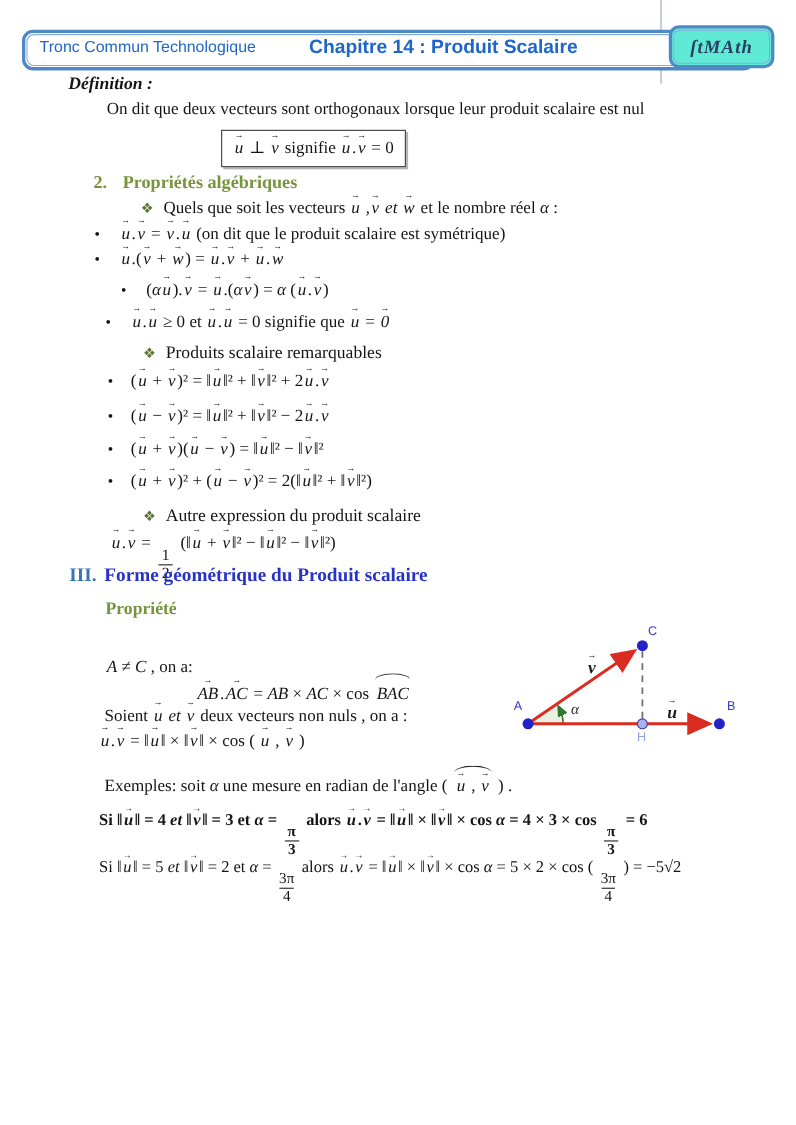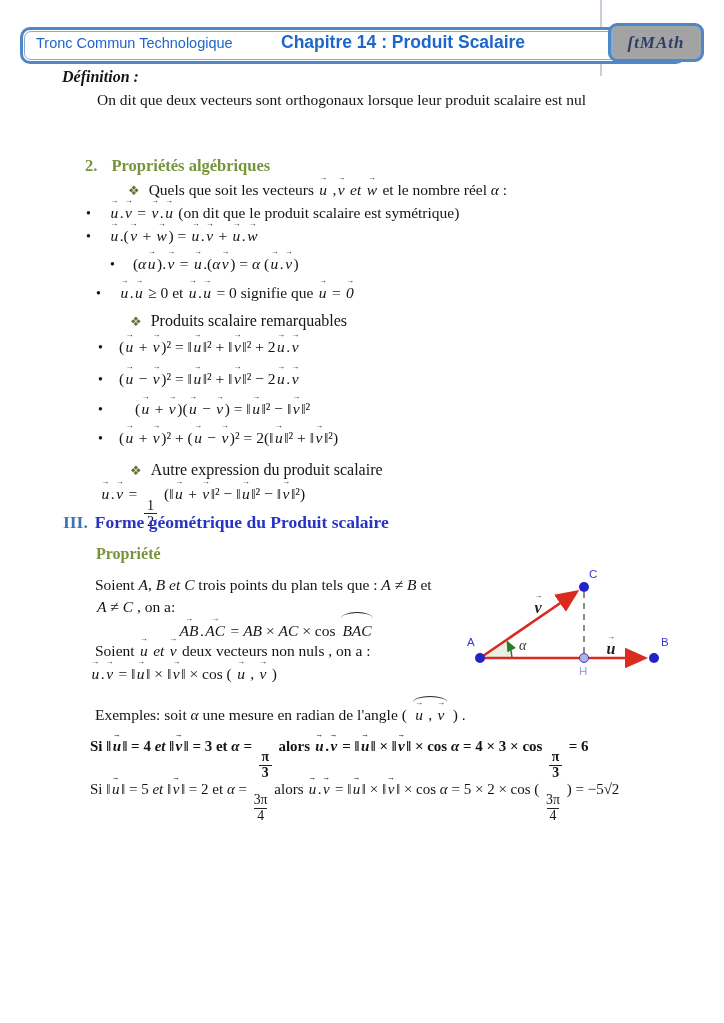--- a/index.html
+++ b/index.html
@@ -7,21 +7,21 @@
         font-family:"Liberation Serif","DejaVu Serif",serif;color:#141414;font-size:15.5px;}
   .abs{position:absolute;white-space:nowrap;}
 
   
   .hdr-box{left:20px;top:27px;width:660px;height:31px;border:3px solid var(--border-blue);
            border-radius:10px;background:#fff;}
   .hdr-box::before{content:"";position:absolute;inset:1px;border:1px solid var(--border-blue2);border-radius:7px;}
   .hdr-left{left:36px;top:35px;font-family:"Liberation Sans",sans-serif;font-size:14.5px;color:var(--hdr-blue);}
   .hdr-center{left:281px;top:32px;font-family:"Liberation Sans",sans-serif;font-size:17.5px;font-weight:bold;color:var(--hdr-blue);}
   .logo-box{left:608px;top:23px;width:90px;height:33px;border:3px solid var(--border-blue);border-radius:9px;
-            background:#a3a3a3;display:flex;align-items:center;justify-content:center;z-index:2;}
+            background:#5eead4;display:flex;align-items:center;justify-content:center;z-index:2;}
   .logo-box::before{content:"";position:absolute;inset:1px;border:1px solid var(--border-blue2);border-radius:6px;}
   .logo-text{font-style:italic;font-weight:bold;font-size:17px;color:#2c3e66;letter-spacing:1px;}
   .vline{left:600px;top:0;width:2px;height:76px;background:#c6cfda;}
 
   
   .def-title{font-weight:bold;font-style:italic;font-size:16px;}
   .boxed{border:1.3px solid #3c3c3c;box-shadow:2px 2px 0 rgba(90,90,90,.45);padding:2px 10px 3px;background:#fff;}
   .green-head{color:var(--green);font-weight:bold;font-size:16.5px;font-family:"Liberation Serif","DejaVu Serif",serif;}
   .diamond{color:var(--green-dark);font-size:13px;margin-right:9px;}
   .bullet-dot{font-size:14px;}
@@ -62,56 +62,56 @@
   <div class="abs vline"></div>
   <div class="abs hdr-box"></div>
   <div class="abs hdr-left">Tronc Commun Technologique</div>
   <div class="abs hdr-center">Chapitre 14 : Produit Scalaire</div>
   <div class="abs logo-box">
     <span class="logo-text">ſtMAth</span>
   </div>
 
   <div class="abs def-title" style="left:62px;top:68px;">Définition :</div>
   <div class="abs" style="left:97px;top:91px;">On dit que deux vecteurs sont orthogonaux lorsque leur produit scalaire est nul</div>
+  <div class="abs boxed math" style="left:201px;top:118px;"><span class="vec"><i>u</i></span> ⊥ <span class="vec"><i>v</i></span>   signifie  <span class="vec"><i>u</i></span>.<span class="vec"><i>v</i></span> = 0</div>
 
   <div class="abs green-head" style="left:85px;top:156px;">
     <span>2.</span>
     <span style="margin-left:10px;">Propriétés algébriques</span>
   </div>
   <div class="abs math" style="left:128px;top:176px;">
     <span class="diamond">❖</span><span>Quels que soit les vecteurs  <span class="vec"><i>u</i></span> ,<span class="vec"><i>v</i></span> <i>et</i> <span class="vec"><i>w</i></span>  et le nombre réel  <i>α</i>  :</span>
   </div>
 
   <div class="abs math" style="left:86px;top:199px;"><span class="bullet-dot">•</span><span style="margin-left:18px;"><span class="vec"><i>u</i></span>.<span class="vec"><i>v</i></span> = <span class="vec"><i>v</i></span>.<span class="vec"><i>u</i></span>   (on dit que le produit scalaire est symétrique)</span></div>
   <div class="abs math" style="left:86px;top:222px;"><span class="bullet-dot">•</span><span style="margin-left:18px;"><span class="vec"><i>u</i></span>.(<span class="vec"><i>v</i></span> + <span class="vec"><i>w</i></span>) = <span class="vec"><i>u</i></span>.<span class="vec"><i>v</i></span> + <span class="vec"><i>u</i></span>.<span class="vec"><i>w</i></span></span></div>
   <div class="abs math" style="left:86px;top:250px;margin-left:24px;"><span class="bullet-dot">•</span><span style="margin-left:18px;">(<i>α</i><span class="vec"><i>u</i></span>).<span class="vec"><i>v</i></span> = <span class="vec"><i>u</i></span>.(<i>α</i><span class="vec"><i>v</i></span>) = <i>α</i> (<span class="vec"><i>u</i></span>.<span class="vec"><i>v</i></span>)</span></div>
   <div class="abs math" style="left:96px;top:279px;"><span class="bullet-dot">•</span><span style="margin-left:18px;"><span class="vec"><i>u</i></span>.<span class="vec"><i>u</i></span> ≥ 0  et  <span class="vec"><i>u</i></span>.<span class="vec"><i>u</i></span> = 0  signifie que  <span class="vec"><i>u</i></span> = <span class="vec"><i>0</i></span></span></div>
 
   <div class="abs" style="left:130px;top:312px;font-size:16px;">
     <span class="diamond">❖</span><span>Produits scalaire remarquables</span>
   </div>
   <div class="abs math" style="left:98px;top:333px;"><span class="bullet-dot">•</span><span style="margin-left:16px;">(<span class="vec"><i>u</i></span> + <span class="vec"><i>v</i></span>)²  = ‖<span class="vec"><i>u</i></span>‖² + ‖<span class="vec"><i>v</i></span>‖²  + 2<span class="vec"><i>u</i></span>.<span class="vec"><i>v</i></span></span></div>
   <div class="abs math" style="left:98px;top:365px;"><span class="bullet-dot">•</span><span style="margin-left:16px;">(<span class="vec"><i>u</i></span> − <span class="vec"><i>v</i></span>)²  = ‖<span class="vec"><i>u</i></span>‖² + ‖<span class="vec"><i>v</i></span>‖²  − 2<span class="vec"><i>u</i></span>.<span class="vec"><i>v</i></span></span></div>
-  <div class="abs math" style="left:98px;top:395px;"><span class="bullet-dot">•</span><span style="margin-left:32px;">(<span class="vec"><i>u</i></span> + <span class="vec"><i>v</i></span>)(<span class="vec"><i>u</i></span> − <span class="vec"><i>v</i></span>) = ‖<span class="vec"><i>u</i></span>‖² − ‖<span class="vec"><i>v</i></span>‖²</span></div>
+  <div class="abs math" style="left:98px;top:395px;"><span class="bullet-dot">•</span><span style="margin-left:16px;">(<span class="vec"><i>u</i></span> + <span class="vec"><i>v</i></span>)(<span class="vec"><i>u</i></span> − <span class="vec"><i>v</i></span>) = ‖<span class="vec"><i>u</i></span>‖² − ‖<span class="vec"><i>v</i></span>‖²</span></div>
   <div class="abs math" style="left:98px;top:424px;"><span class="bullet-dot">•</span><span style="margin-left:16px;">(<span class="vec"><i>u</i></span> + <span class="vec"><i>v</i></span>)² + (<span class="vec"><i>u</i></span> − <span class="vec"><i>v</i></span>)²  = 2(‖<span class="vec"><i>u</i></span>‖² + ‖<span class="vec"><i>v</i></span>‖²)</span></div>
 
   <div class="abs" style="left:130px;top:461px;font-size:16px;">
     <span class="diamond">❖</span><span>Autre expression du produit scalaire</span>
   </div>
   <div class="abs math" style="left:100px;top:480px;"><span class="vec"><i>u</i></span>.<span class="vec"><i>v</i></span> = <span class="frac">
         <span class="fn">1</span>
         <span class="fd">2</span>
       </span> (‖<span class="vec"><i>u</i></span> + <span class="vec"><i>v</i></span>‖² − ‖<span class="vec"><i>u</i></span>‖² − ‖<span class="vec"><i>v</i></span>‖²)</div>
 
   <div class="abs sec3" style="left:63px;top:512px;">
     <span class="sec3-num">III.</span><span class="sec3-title">Forme géométrique du Produit scalaire</span>
   </div>
 
   <div class="abs green-head" style="left:96px;top:545px;font-size:16px;">Propriété</div>
-  <div class="abs math" style="left:95px;top:571px;">Soient  <i>A</i>, <i>B</i> <i>et</i> <i>C</i>  trois points du plan tels que : <i>A</i> ≠ <i>B</i>  et</div>
   <div class="abs math" style="left:97px;top:593px;"><i>A</i> ≠ <i>C</i> , on a:</div>
   <div class="abs math" style="left:178px;top:613px;"><span class="vec"><i>AB</i></span>.<span class="vec"><i>AC</i></span> = <i>AB</i> × <i>AC</i> × cos <span class="hat"><i>BAC</i></span></div>
   <div class="abs math" style="left:90px;top:660px;"><span class="vec"><i>u</i></span>.<span class="vec"><i>v</i></span> = ‖<span class="vec"><i>u</i></span>‖ × ‖<span class="vec"><i>v</i></span>‖ × cos ( <span class="vec"><i>u</i></span> , <span class="vec"><i>v</i></span> )</div>
   <div class="abs math" style="left:95px;top:637px;">Soient  <span class="vec"><i>u</i></span>  <i>et</i>  <span class="vec"><i>v</i></span>  deux vecteurs non nuls , on a :</div>
 
   <div class="abs" style="left:455px;top:552px;width:266px;height:140px;">
     <svg width="266" height="140" viewBox="0 0 266 140">
       <defs>
         <marker id="arrR" markerWidth="9" markerHeight="8" refX="7" refY="4" orient="auto">
           <path d="M0,0 L9,4 L0,8 z" fill="#d92b20"></path>

